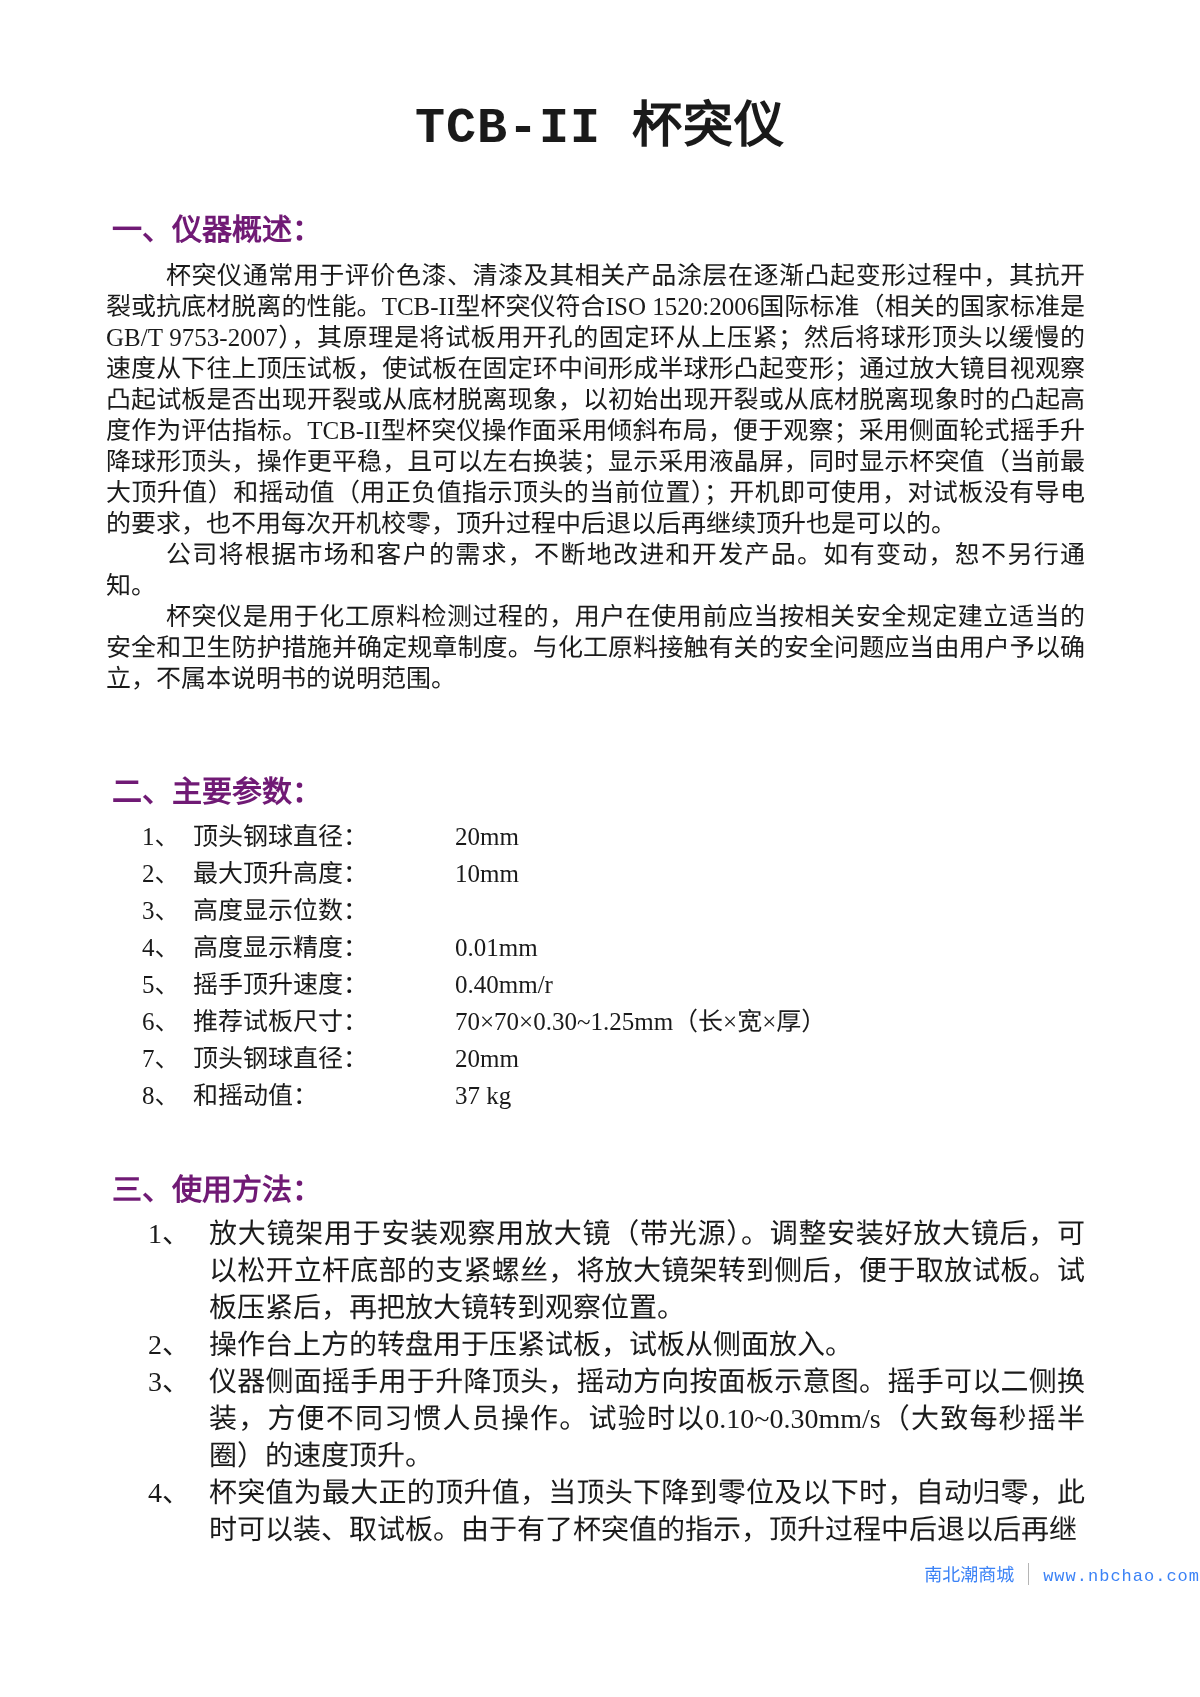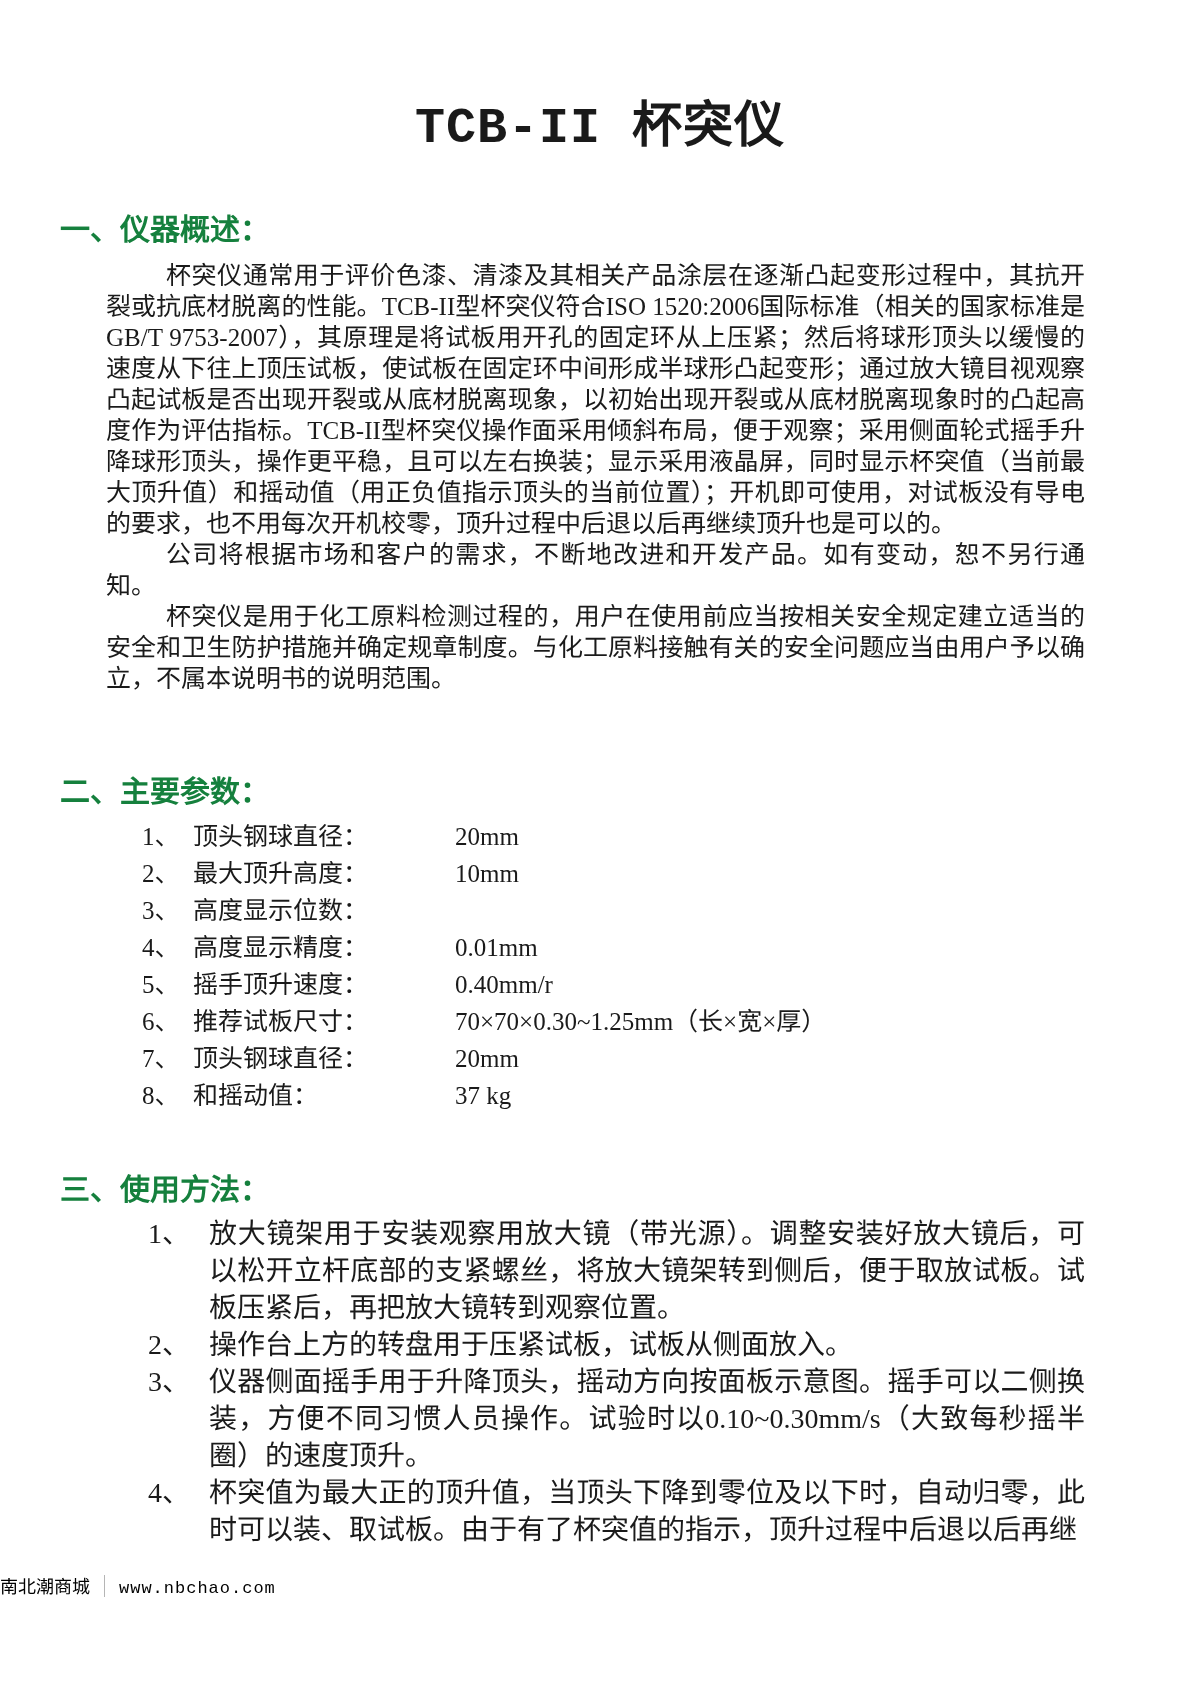--- a/index.html
+++ b/index.html
@@ -21,22 +21,22 @@
     line-height: 66px;
     font-weight: 600;
     font-family: Liberation Mono, monospace;
     letter-spacing: 1px;
   }
   .sec-heading {
     font-family: "Liberation Sans", "DejaVu Sans", sans-serif;
     font-weight: bold;
     font-size: 30px;
     line-height: 40px;
-    margin-left: 60px;
-    color: #15803d;
+    margin-left: 112px;
+    color: #701a75;
   }
   .h-overview   { margin-top: 48px; }
   .h-parameters { margin-top: 78px; }
   .h-usage      { margin-top: 56px; }
 
   .body-par {
     margin: 0 115px 0 106px;
     font-size: 25px;
     line-height: 31px;
     text-align: justify;
@@ -59,23 +59,23 @@
   .usage-list { margin: 5px 115px 0 148px; }
   .usage-item {
     display: flex;
     font-size: 28px;
     line-height: 37px;
   }
   .u-no   { width: 45px; flex: 0 0 auto; }
   .u-text { flex: 1 1 auto; text-align: justify; margin-left: 16px; }
 
   .footer {
-    margin-top: 27px;
-    text-align: left;
-    color: #000000;
+    margin-top: 15px;
+    text-align: right;
+    color: #3b82f6;
     font-size: 18px;
     line-height: 24px;
   }
   .footer .sep {
     display: inline-block;
     width: 1px;
     height: 22px;
     background: #b5b5b5;
     margin: 0 14px;
     vertical-align: -4px;

